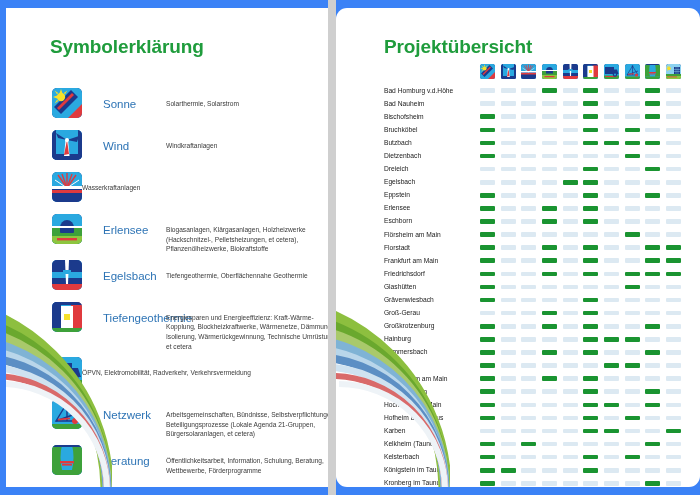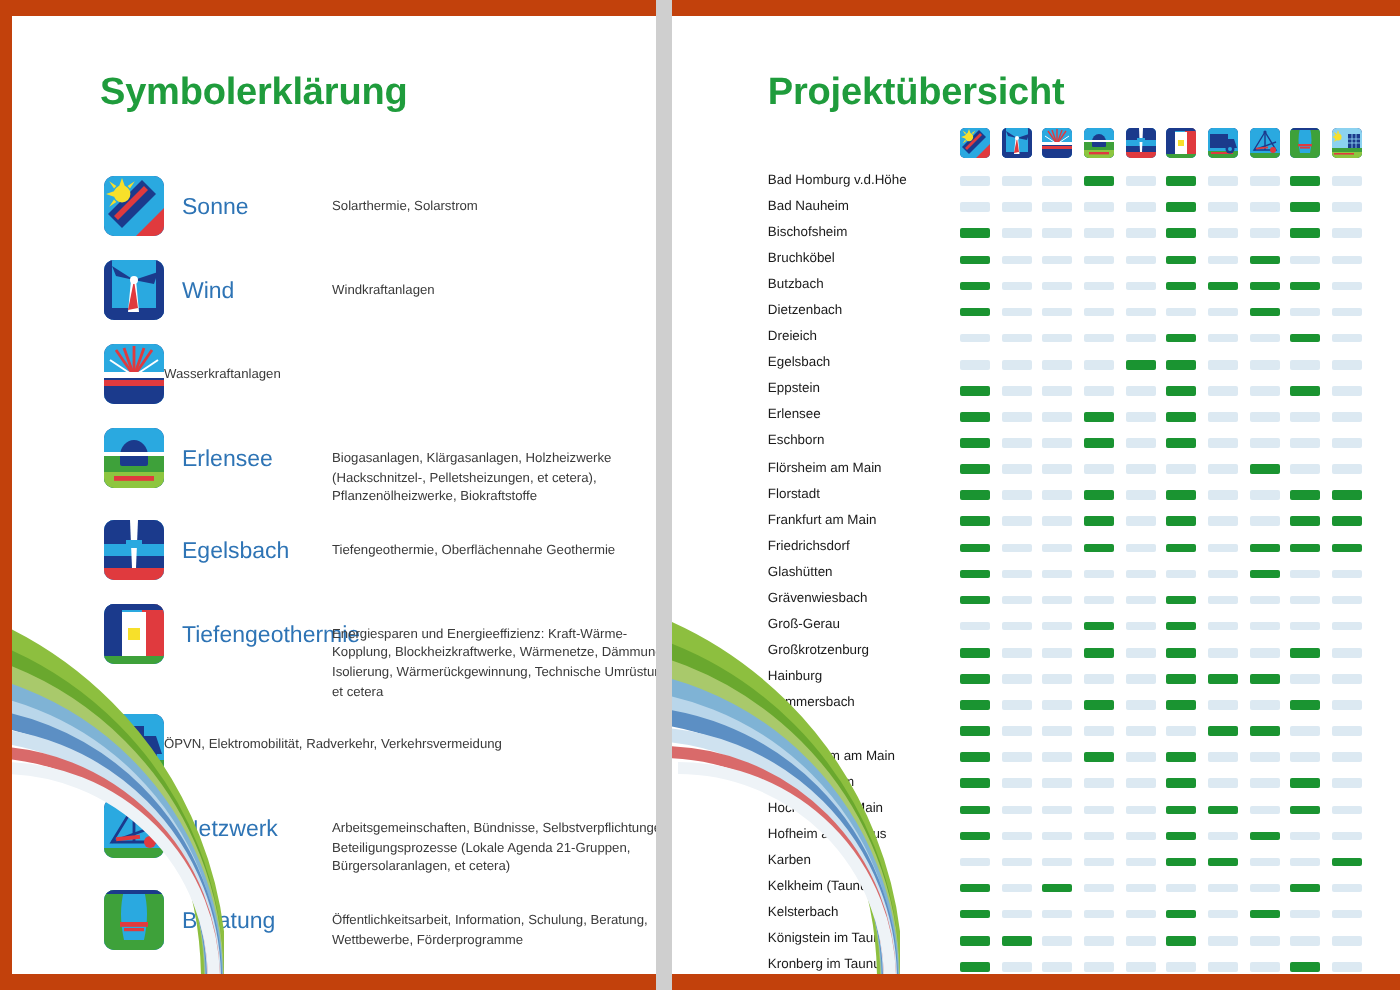--- a/index.html
+++ b/index.html
@@ -7,32 +7,32 @@
     margin: 0; padding: 0;
     width: 700px; height: 495px;
     background: #c8c8c8;
     font-family: "Liberation Sans", sans-serif;
     overflow: hidden;
   }
   #spread {
     position: relative;
     width: 700px; height: 495px;
     display: flex;
-    background: #c2410c;
+    background: #3b82f6;
   }
   .page {
     position: relative;
     background: #ffffff;
     height: 479px;
     margin-top: 8px;
     overflow: hidden;
   }
   #page-left  { width: 340px; margin-left: 6px; }
   #gutter     { width: 8px; background: #cfcfcf; }
-  #page-right { width: 384px; }
+  #page-right { width: 384px; border-radius: 11px; }
 
   
   .page-title {
     position: absolute;
     color: #1f9c3c;
     font-size: 19px;
     font-weight: bold;
     letter-spacing: -0.1px;
   }
   #title-left  { left: 44px; top: 28px; }
@@ -57,21 +57,21 @@
     overflow: hidden;
     position: relative;
     background: #1b3a8c;
   }
   .icon-tile svg { display: block; width: 30px; height: 30px; }
   .legend-name {
     color: #2e74b5;
     font-size: 11.5px;
     width: 84px;
     flex: 0 0 84px;
-    padding-left: 9px;
+    padding-left: 21px;
     padding-top: 10px;
     line-height: 12px;
   }
   .legend-desc {
     color: #3a3a3a;
     font-size: 6.6px;
     line-height: 9.6px;
     padding-top: 11px;
     flex: 1 1 auto;
   }

